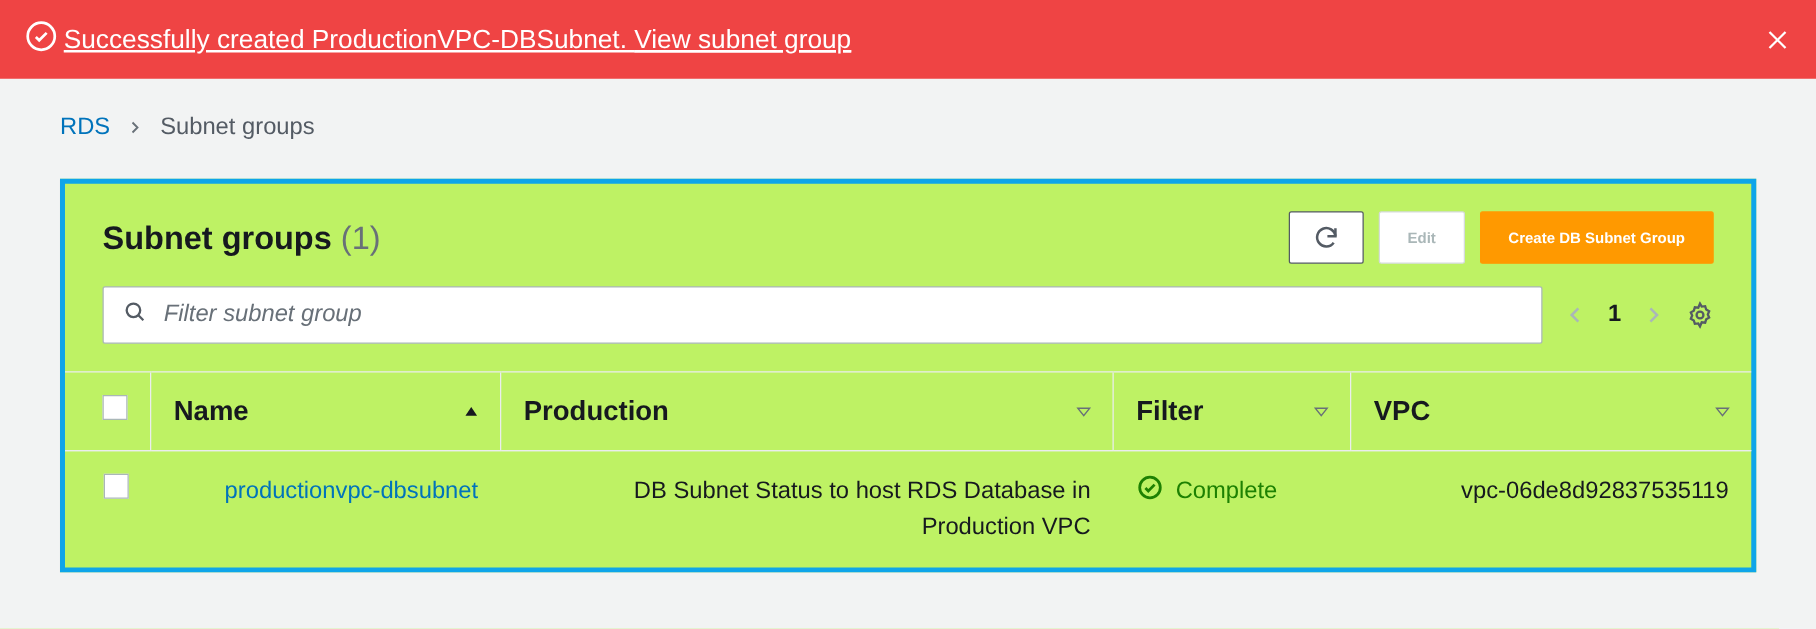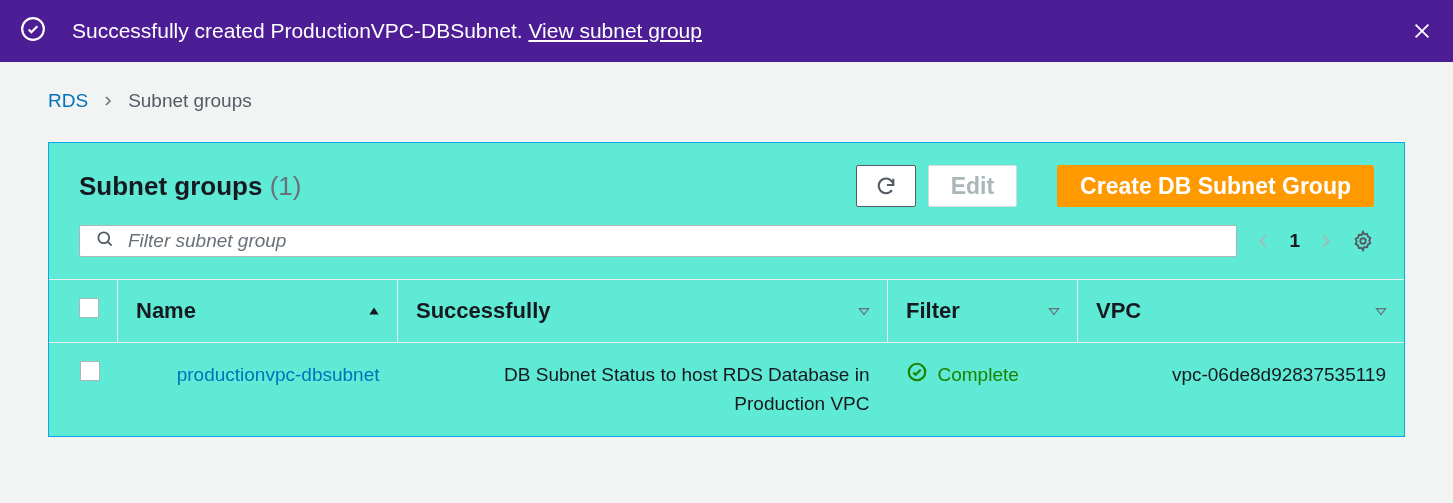--- a/index.html
+++ b/index.html
@@ -1,45 +1,45 @@
 <!DOCTYPE html>
 <html><head>
 <meta charset="utf-8">
 <style>
   * { box-sizing: border-box; margin: 0; padding: 0; }
   body { font-family: "Amazon Ember", "Helvetica Neue", Arial, sans-serif; background: #f2f3f3; color: #16191f; width: 1453px; }
   
   
-  .flash { background: #4c1d95; color: #fff; display: flex; align-items: center; padding: 16px 20px; gap: 26px; position: relative; }
+  .flash { background: #ef4444; color: #fff; display: flex; align-items: center; padding: 16px 20px; gap: 5px; position: relative; text-decoration: underline; }
   .flash .flash-icon { flex-shrink: 0; }
   .flash .flash-msg { font-size: 21px; font-weight: 400; }
   .flash a { color: #fff; text-decoration: underline; }
   .flash .flash-close { margin-left: auto; cursor: pointer; display:flex; align-items:center; }
   
   
   .breadcrumb { padding: 28px 48px 0; display: flex; align-items: center; gap: 14px; font-size: 19px; }
   .breadcrumb a { color: #0073bb; text-decoration: none; }
   .breadcrumb .sep { color: #687078; display:flex; align-items:center; }
   .breadcrumb .current { color: #545b64; }
   
   
-  .panel { background: #5eead4; margin: 30px 48px 0; border: 1px solid #0ea5e9; box-shadow: 0 1px 1px rgba(0,0,0,0.05); }
+  .panel { background: #bef264; margin: 30px 48px 0; border: 4px solid #0ea5e9; box-shadow: 0 1px 1px rgba(0,0,0,0.05); }
   .panel-header { padding: 22px 30px 0; display: flex; align-items: center; gap: 12px; }
   .panel-title { font-size: 26px; font-weight: 700; }
   .panel-title .count { color: #687078; font-weight: 500; }
   .panel-header .spacer { flex: 1; }
-  .btn { border: 1px solid #545b64; background: #fff; color: #545b64; font-size: 23px; font-weight: 700; padding: 8px 22px; border-radius: 2px; cursor: pointer; display: inline-flex; align-items: center; justify-content: center; height: 42px; }
+  .btn { border: 1px solid #545b64; background: #fff; color: #545b64; font-size: 12px; font-weight: 700; padding: 8px 22px; border-radius: 2px; cursor: pointer; display: inline-flex; align-items: center; justify-content: center; height: 42px; }
   .btn.icon { padding: 8px 18px; }
   .btn.disabled { color: #aab7b8; border-color: #d5dbdb; cursor: default; }
-  .btn.primary { background: #ff9900; border-color: #ff9900; color: #fff; margin-left: 28px; }
+  .btn.primary { background: #ff9900; border-color: #ff9900; color: #fff; }
   
   .panel-tools { padding: 18px 30px 22px; display: flex; align-items: center; gap: 18px; }
   .search-wrap { flex: 1; position: relative; }
   .search-wrap .search-icon { position: absolute; left: 16px; top: 50%; transform: translateY(-50%); color: #545b64; }
-  .search-input { width: 100%; height: 32px; border: 1px solid #aab7b8; border-radius: 2px; padding: 8px 14px 8px 48px; font-size: 19px; font-style: italic; color: #687078; }
+  .search-input { width: 100%; height: 46px; border: 1px solid #aab7b8; border-radius: 2px; padding: 8px 14px 8px 48px; font-size: 19px; font-style: italic; color: #687078; }
   .search-input::placeholder { color: #687078; font-style: italic; }
   .pager { display: flex; align-items: center; gap: 18px; }
   .pager .nav-arrow { color: #aab7b8; cursor: default; display:flex; }
   .pager .page { font-size: 19px; font-weight: 700; }
   .gear { color: #545b64; cursor: pointer; display:flex; }
   
   
   .tbl { width: 100%; border-collapse: collapse; }
   .tbl th { text-align: left; font-size: 22px; font-weight: 700; padding: 18px 18px; border-top: 1px solid #eaeded; border-bottom: 1px solid #eaeded; position: relative; }
   .tbl td { text-align: right; font-size: 19px; padding: 18px 18px; vertical-align: top; line-height: 1.5; }
@@ -142,21 +142,21 @@
         </th>
         <th class="col-name col-divider">
           <span>Name</span>
           <span class="sort-up">
             <svg width="14" height="14" viewBox="0 0 24 24" fill="#16191f">
                 <path d="M4 18L12 6l8 12z"></path>
               </svg>
           </span>
         </th>
         <th class="col-desc col-divider">
-          <span>Successfully</span>
+          <span>Production</span>
           <span class="sort-handle">
             <svg width="14" height="14" viewBox="0 0 24 24" fill="none" stroke="#687078" stroke-width="2">
                 <path d="M4 8 L12 18 L20 8 Z"></path>
               </svg>
           </span>
         </th>
         <th class="col-status col-divider">
           <span>Filter</span>
           <span class="sort-handle">
             <svg width="14" height="14" viewBox="0 0 24 24" fill="none" stroke="#687078" stroke-width="2">

